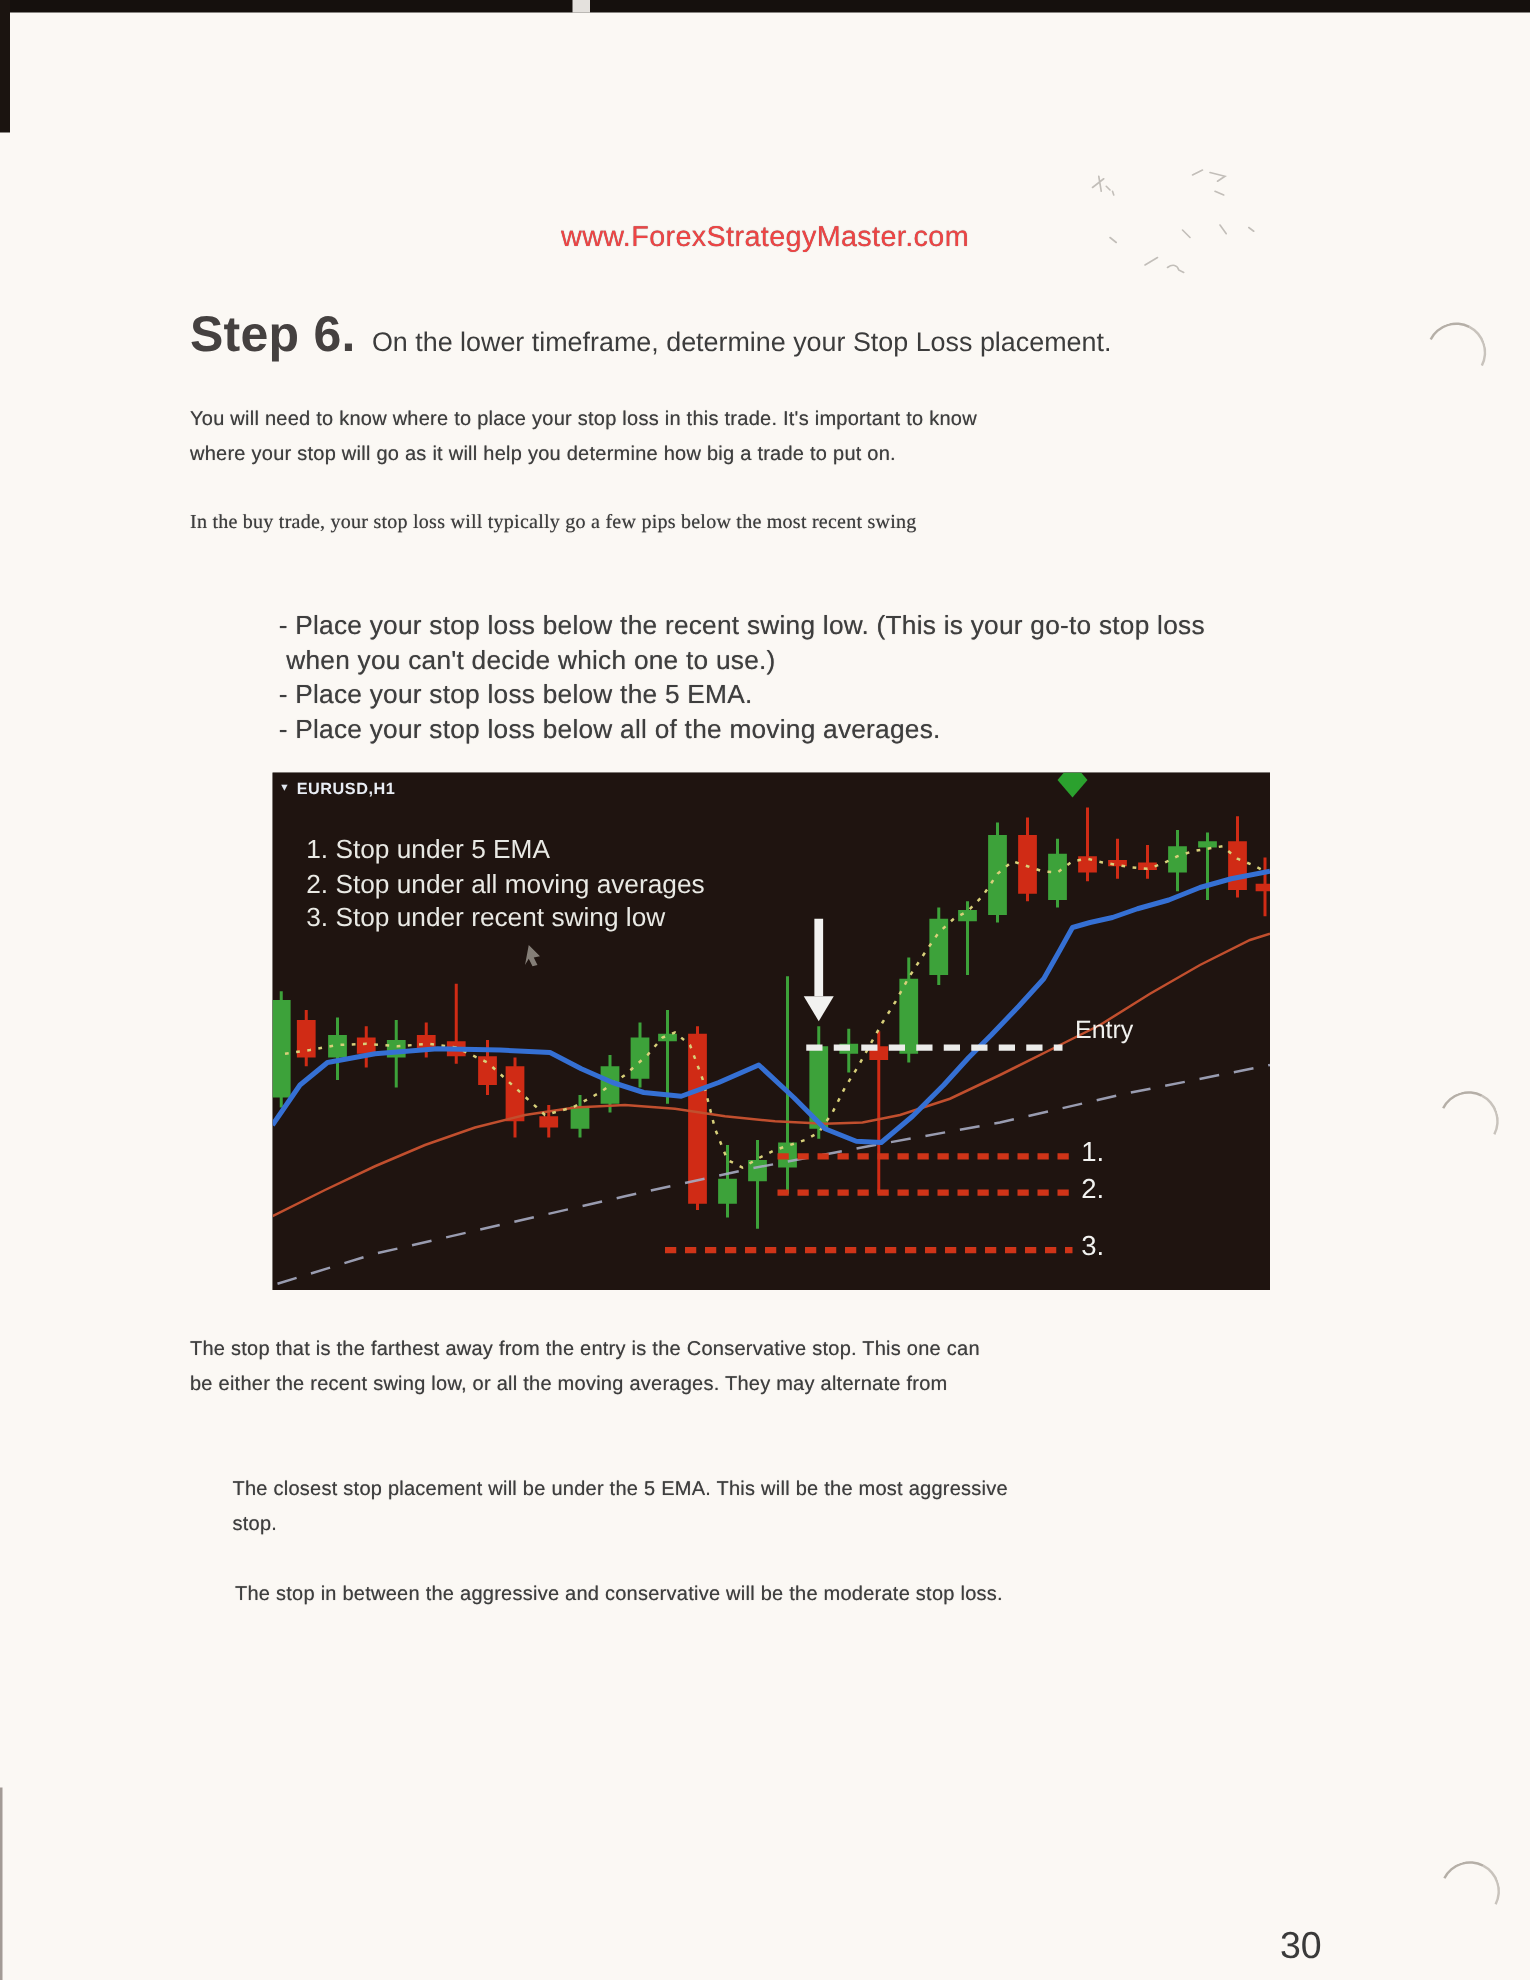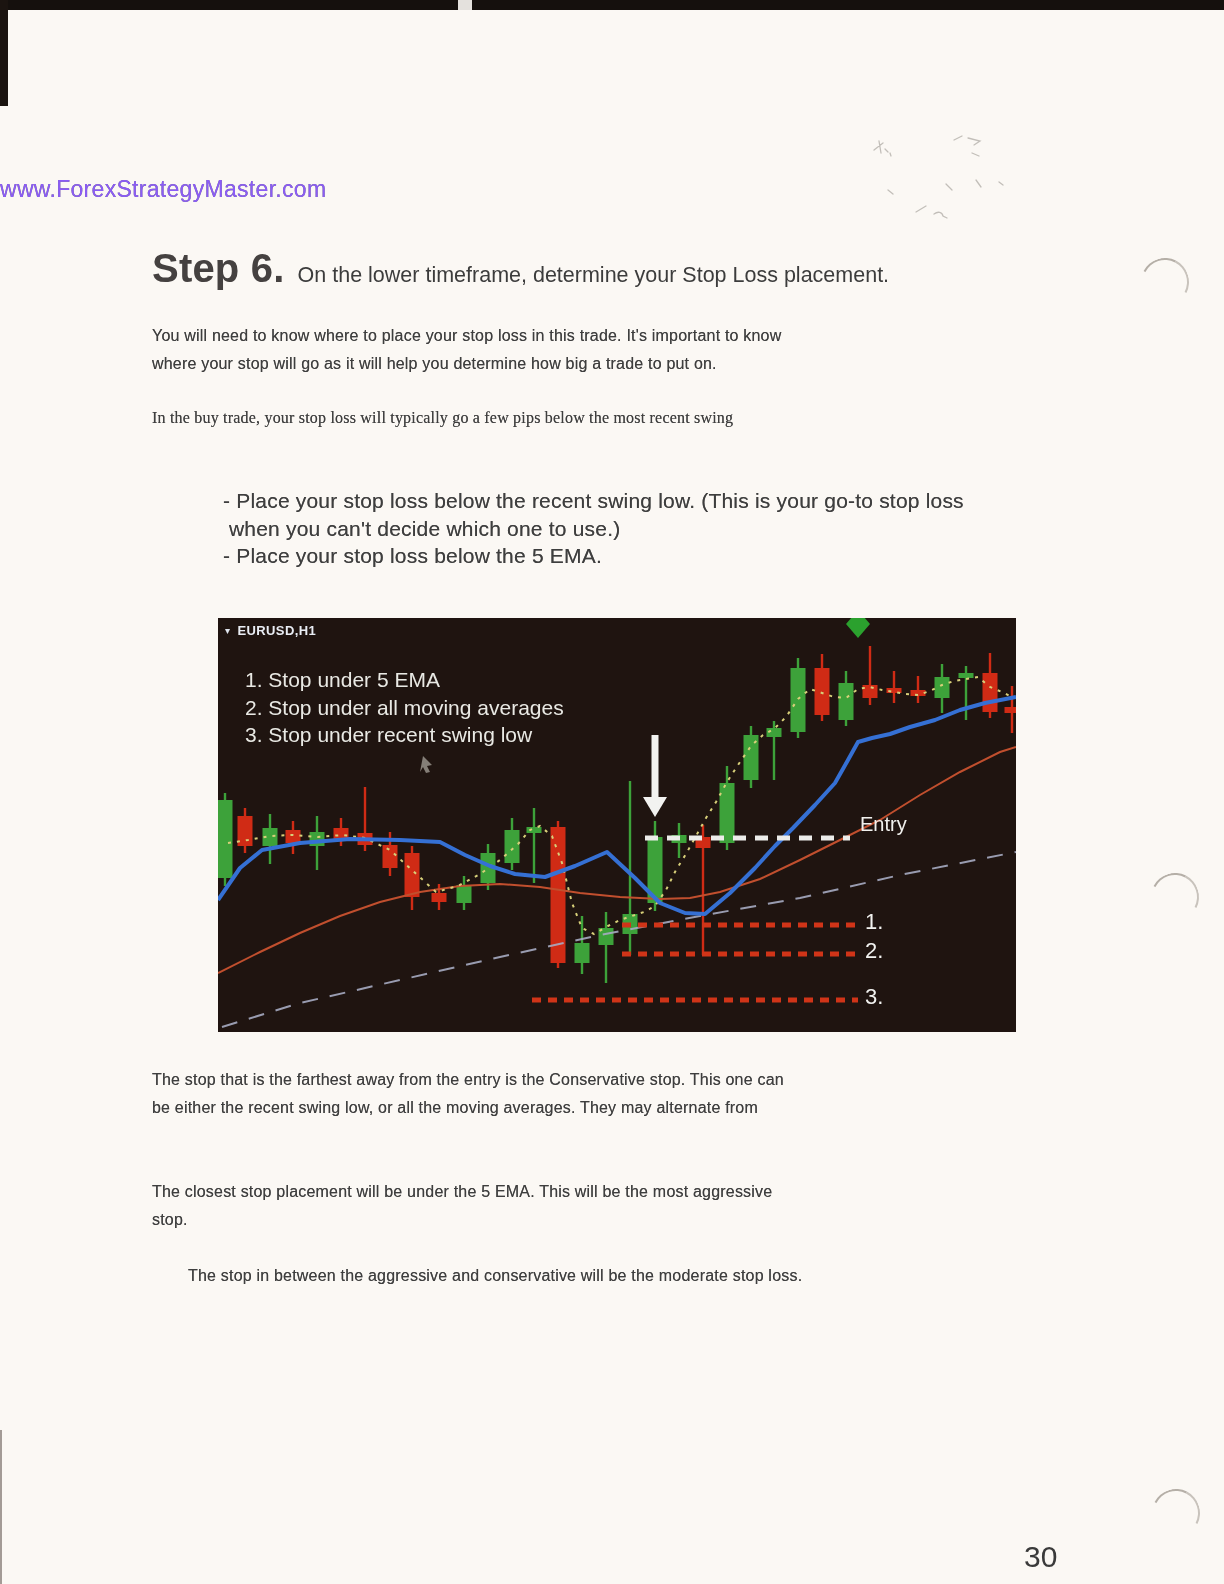--- a/index.html
+++ b/index.html
@@ -5,32 +5,32 @@
   html,body{margin:0;padding:0;}
   body{width:1224px;height:1584px;background:#fbf8f4;position:relative;overflow:hidden;
        font-family:"Liberation Sans","DejaVu Sans",sans-serif;color:#3d3c3b;}
   .abs{position:absolute;}
   
   .scan-top{left:0;top:0;width:1224px;height:10px;background:#15100d;}
   .scan-notch{left:458px;top:0;width:14px;height:10px;background:#fbf8f4;opacity:.9;}
   .scan-left{left:0;top:0;width:8px;height:106px;background:#1b1410;}
   .scan-left-low{left:0;top:1430px;width:2px;height:154px;background:rgba(55,42,35,.45);}
   
-  .header-url{left:0;top:176px;width:1224px;font-size:23px;color:#8b5cf6;
+  .header-url{left:0;top:176px;width:1224px;text-align:center;font-size:23px;color:#ef4444;
               letter-spacing:.3px;text-shadow:0 0 .6px rgba(70,70,70,.8);}
   .step-row{left:152px;top:246px;display:flex;align-items:baseline;gap:13px;white-space:nowrap;}
   .step-title{font-size:40px;font-weight:bold;color:#454140;letter-spacing:.2px;}
   .step-sub{font-size:21.5px;color:#3c3c3c;}
   .para{left:152px;width:930px;font-size:16px;line-height:28px;color:#3e3e3e;
         text-shadow:0 0 .6px rgba(70,70,70,.75);letter-spacing:.2px;white-space:nowrap;}
   .p1{top:322px;} .p2{top:404px;font-family:Liberation Serif, serif;}
   .bullets{left:223px;top:487px;font-size:21px;line-height:27.5px;color:#3e3e3e;
            text-shadow:0 0 .6px rgba(70,70,70,.75);letter-spacing:.2px;white-space:nowrap;position:absolute;}
   .bullets .cont{margin-left:6px;}
-  .p3{top:1066px;} .p4{top:1178px;} .p5{top:1262px;margin-left:36px;}
+  .p3{top:1066px;} .p4{top:1178px;margin-left:34px;} .p5{top:1262px;margin-left:36px;}
   .page-num{left:1024px;top:1540px;font-size:30px;color:#3a3a3a;}
   
   #chart{left:218px;top:618px;width:798px;height:414px;background:#1f1410;overflow:hidden;}
   #chart svg{position:absolute;left:0;top:0;}
   .chart-symbol{position:absolute;left:7px;top:5px;font-size:13px;font-weight:bold;color:#e9edf4;
                 letter-spacing:.4px;display:flex;align-items:center;gap:7px;}
   .tri{font-size:10px;color:#dfe5ee;}
   .chart-notes{position:absolute;left:27px;top:48px;font-size:21px;line-height:27.5px;color:#e9e9e4;}
   .entry-label{position:absolute;left:642px;top:195px;font-size:20px;color:#f1f1ee;}
   .stop-label{position:absolute;left:647px;font-size:22px;color:#f2f2f0;}
@@ -75,20 +75,21 @@
 </div>
 
 <div class="abs para p2">
   <div>In the buy trade, your stop loss will typically go a few pips below the most recent swing</div>
 </div>
 
 <div class="bullets">
   <div>- Place your stop loss below the recent swing low. (This is your go-to stop loss</div>
   <div class="cont">when you can't decide which one to use.)</div>
   <div>- Place your stop loss below the 5 EMA.</div>
+  <div>- Place your stop loss below all of the moving averages.</div>
 </div>
 
 <div id="chart" class="abs">
   <svg id="chart-svg" width="798" height="414" viewBox="0 0 798 414">
       <rect x="0" y="0" width="798" height="414" fill="#1f1410"></rect>
       <line x1="7" y1="175" x2="7" y2="268" stroke="#3da23a" stroke-width="2.4"></line>
       <rect x="-0.5" y="182" width="15" height="78" fill="#3da23a"></rect>
       <line x1="27" y1="190" x2="27" y2="235" stroke="#d02b15" stroke-width="2.4"></line>
       <rect x="19.5" y="198" width="15" height="30" fill="#d02b15"></rect>
       <line x1="52" y1="196" x2="52" y2="246" stroke="#3da23a" stroke-width="2.4"></line>

